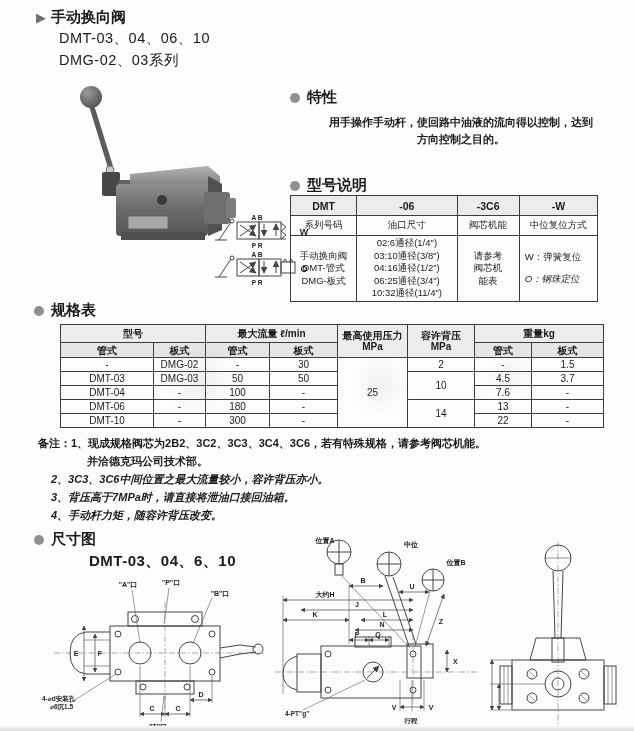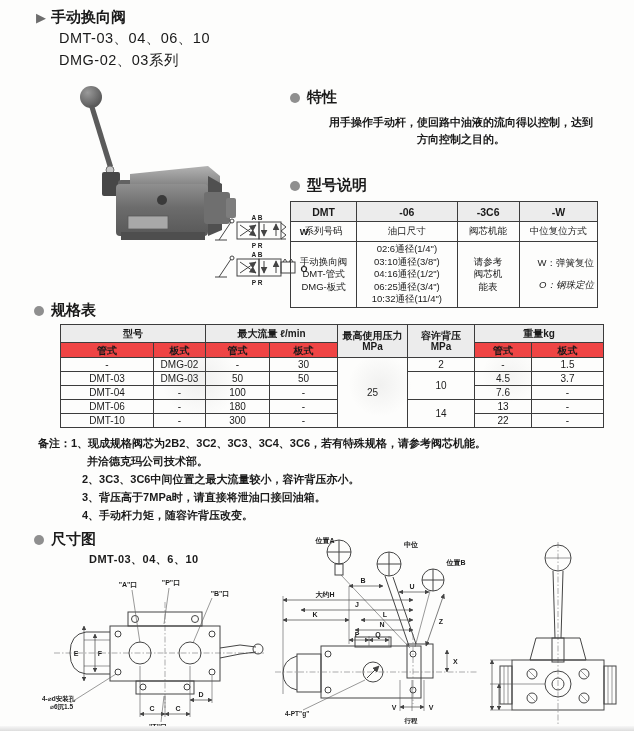--- a/index.html
+++ b/index.html
@@ -13,42 +13,42 @@
   .title-row { display:flex; align-items:center; gap:5px; font-size:15px; font-weight:bold; }
   .arrow-icon { color:#6d6d6d; font-size:13px; line-height:1; }
   .model-lines { margin-left:23px; font-weight:normal; font-size:14.5px; line-height:22px; letter-spacing:0.5px; }
   .sec-head { display:flex; align-items:center; gap:7px; font-weight:bold; font-size:15px; }
   .bullet { width:10px; height:10px; border-radius:50%; background:#8f8f8f; flex:0 0 auto; }
   
   .features { position:absolute; left:290px; top:88px; width:342px; }
   .features .body { margin-top:7px; font-size:11px; font-weight:bold; line-height:17px;text-align:center; }
   
   .model-section { position:absolute; left:290px; top:176px; width:308px; }
-  .model-table { margin-top:6px; width:100%; border-collapse:collapse; font-size:9.5px;padding-left:48px; }
+  .model-table { width:100%; border-collapse:collapse; font-size:9.5px;padding-left:48px; }
   .model-table th, .model-table td { border:1px solid #3c3c3c; padding:1px 3px; text-align:center; }
   .model-table .mt-head th { background:#ececec; font-size:10.5px; height:17px; }
   .model-table .mt-sub td { font-weight:normal; height:17px; }
   .model-table .mt-body td { vertical-align:middle; line-height:12.5px; }
-  .model-table .reset-cell div { text-align:right; padding-left:2px; }
+  .model-table .reset-cell div { text-align:left; padding-left:2px; }
   .model-table .reset-cell .gap { margin-top:10px;font-style:italic; }
   
   .spec-head { position:absolute; left:34px; top:301px; }
   .spec-table { position:absolute; left:60px; top:324px; border-collapse:collapse; font-size:10px; table-layout:fixed; }
   .spec-table th, .spec-table td { border:1px solid #3c3c3c; padding:0 2px; text-align:center; }
   .spec-table thead th { background:#ececec; font-weight:bold; font-size:10px; line-height:11px; }
   .spec-table .grp { height:18px; }
-  .spec-table .sub th { height:14px; background:#ef4444; }
+  .spec-table .sub th { height:14px; background:#e5e5e5; }
   .spec-table tbody td { height:13px; }
   
   .notes { position:absolute; left:38px; top:434px; width:565px; font-size:11px; font-weight:bold; line-height:18px; }
   .notes .cont { margin-left:49px; }
-  .notes .item { margin-left:44px; }
+  .notes .item { margin-left:13px;font-style:italic; }
   
   .dims-head { position:absolute; left:34px; top:530px; }
-  .dims-sub { position:absolute; left:57px; top:552px; font-weight:bold; font-size:11px; letter-spacing:0.5px;padding-left:32px; }
+  .dims-sub { position:absolute; left:57px; top:552px; font-weight:bold; font-size:15px; letter-spacing:0.5px;padding-left:32px; }
   
   .photo { position:absolute; left:58px; top:84px; }
   .sym { position:absolute; }
   .sym-w { left:205px; top:213px; }
   .sym-o { left:205px; top:250px; }
   .draw1 { position:absolute; left:40px; top:576px; }
   .draw2 { position:absolute; left:263px; top:534px; }
   .draw3 { position:absolute; left:486px; top:540px; }
   svg .ln { stroke:#454545; stroke-width:1; fill:none; }
   svg .thin { stroke:#555; stroke-width:0.6; fill:none; }

